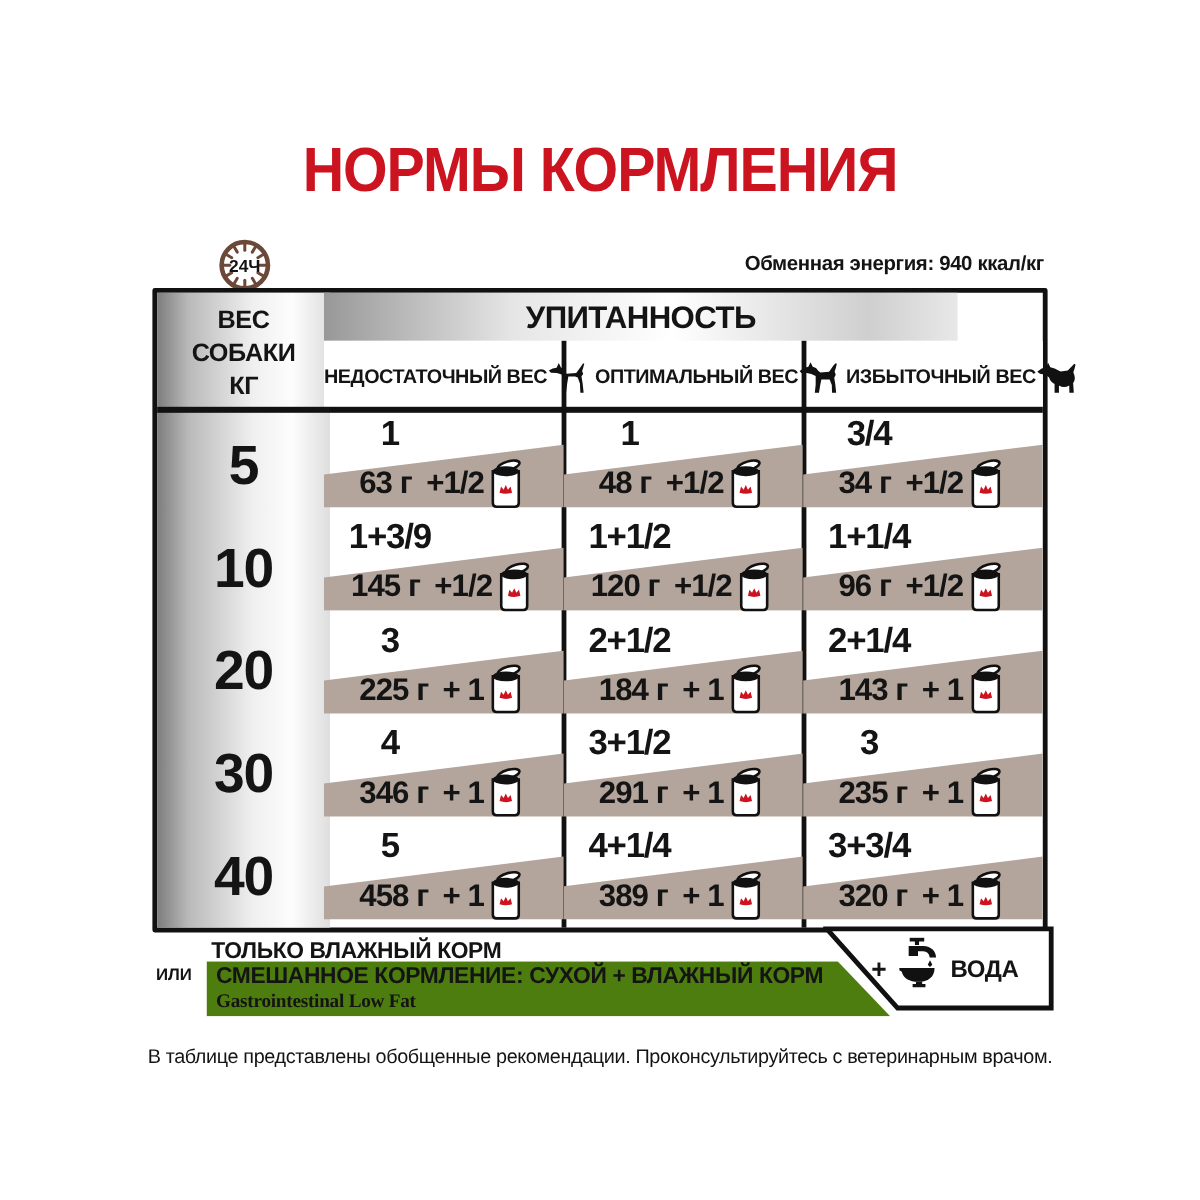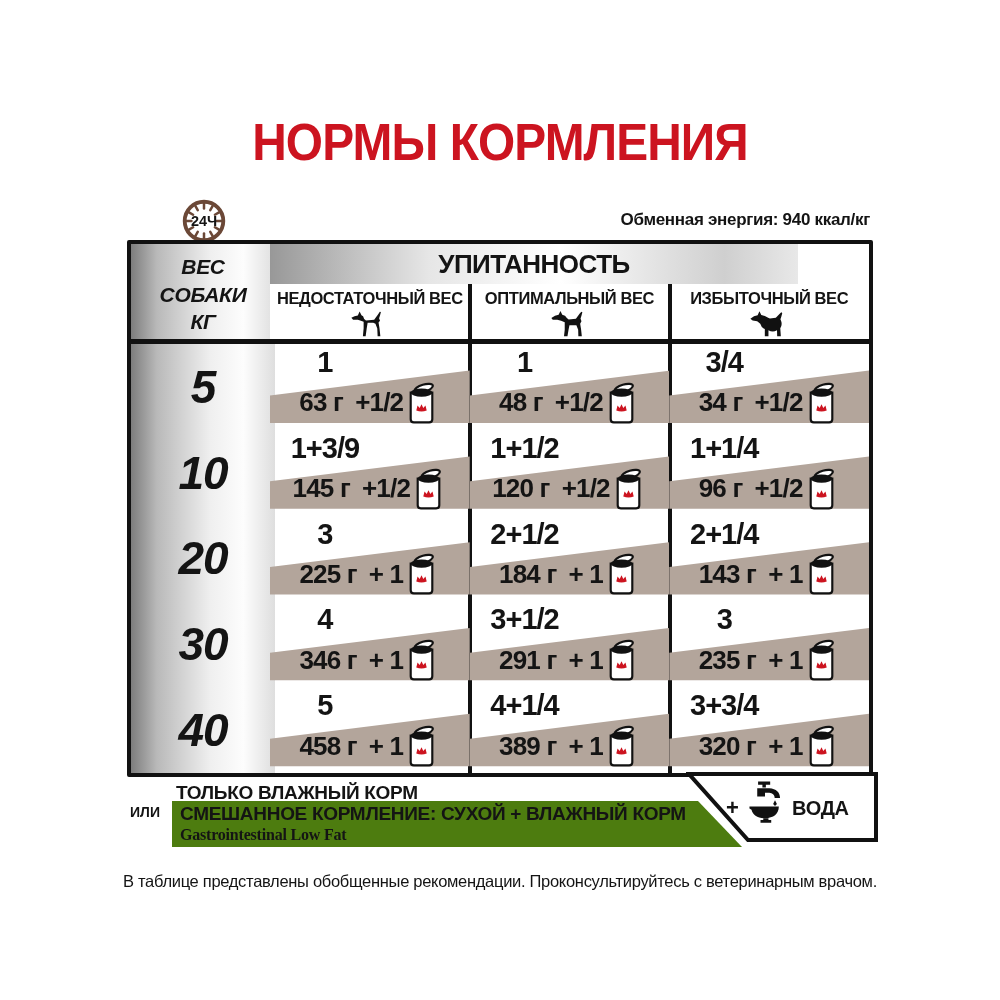--- a/index.html
+++ b/index.html
@@ -14,34 +14,34 @@
 
   .clock{position:absolute;left:177px;top:194px;width:54px;height:54px;z-index:1;}
   .clock text{font-family:"Liberation Sans",sans-serif;font-weight:700;}
 
   
   .tbl{position:absolute;left:127px;top:240px;width:746px;height:537px;
        background:#fff;border:4px solid #111;box-sizing:border-box;z-index:2;border-radius:2px;}
   .tbl-inner{position:absolute;inset:0;}
 
   .col-weight{position:absolute;left:0;top:0;width:144px;height:529px;
-      background:linear-gradient(90deg,#7d7d7d 0%,#b9b9b9 18%,#efefef 55%,#fdfdfd 78%,#dedede 100%);font-style:italic;}
+      background:linear-gradient(90deg,#7d7d7d 0%,#b9b9b9 18%,#efefef 55%,#fdfdfd 78%,#dedede 100%);}
   .whead{position:absolute;top:9px;left:0;right:0;text-align:center;
          font-size:21px;font-weight:700;line-height:1.32;letter-spacing:-.3px;}
   .wnums{position:absolute;left:0;right:0;top:100px;height:429px;display:flex;flex-direction:column;}
   .wnum{flex:1;display:flex;align-items:center;justify-content:center;
         font-size:46px;font-weight:800;letter-spacing:-1px;}
 
   .band-top{position:absolute;left:139px;top:0;width:528px;height:40px;
       background:linear-gradient(90deg,#989898 0%,#e6e6e6 30%,#ffffff 55%,#cfcfcf 86%,#e8e8e8 100%);
       display:flex;align-items:center;justify-content:center;
       font-size:26px;font-weight:800;letter-spacing:-.5px;}
 
   .headers{position:absolute;left:139px;top:40px;width:599px;height:55px;background:#fff;display:flex;}
-  .hcell{flex:1;display:flex;flex-direction:column;align-items:center;padding-top:5px;box-sizing:border-box;}
+  .hcell{flex:1;display:flex;flex-direction:row;align-items:center;padding-top:5px;box-sizing:border-box;}
   .hcell .hlabel{font-size:16.5px;font-weight:700;letter-spacing:-.4px;white-space:nowrap;}
   .hcell svg{margin-top:1px;}
 
   .thickline{position:absolute;left:0;top:95px;width:738px;height:5px;background:#111;}
   .vdiv{position:absolute;top:40px;bottom:0;width:4px;background:#111;}
   .vdiv.d1{left:337px;} .vdiv.d2{left:537px;}
 
   .grid{position:absolute;left:139px;top:100px;width:599px;height:429px;
         display:grid;grid-template-columns:repeat(3,1fr);grid-template-rows:repeat(5,1fr);}
   .cell{position:relative;overflow:hidden;}

